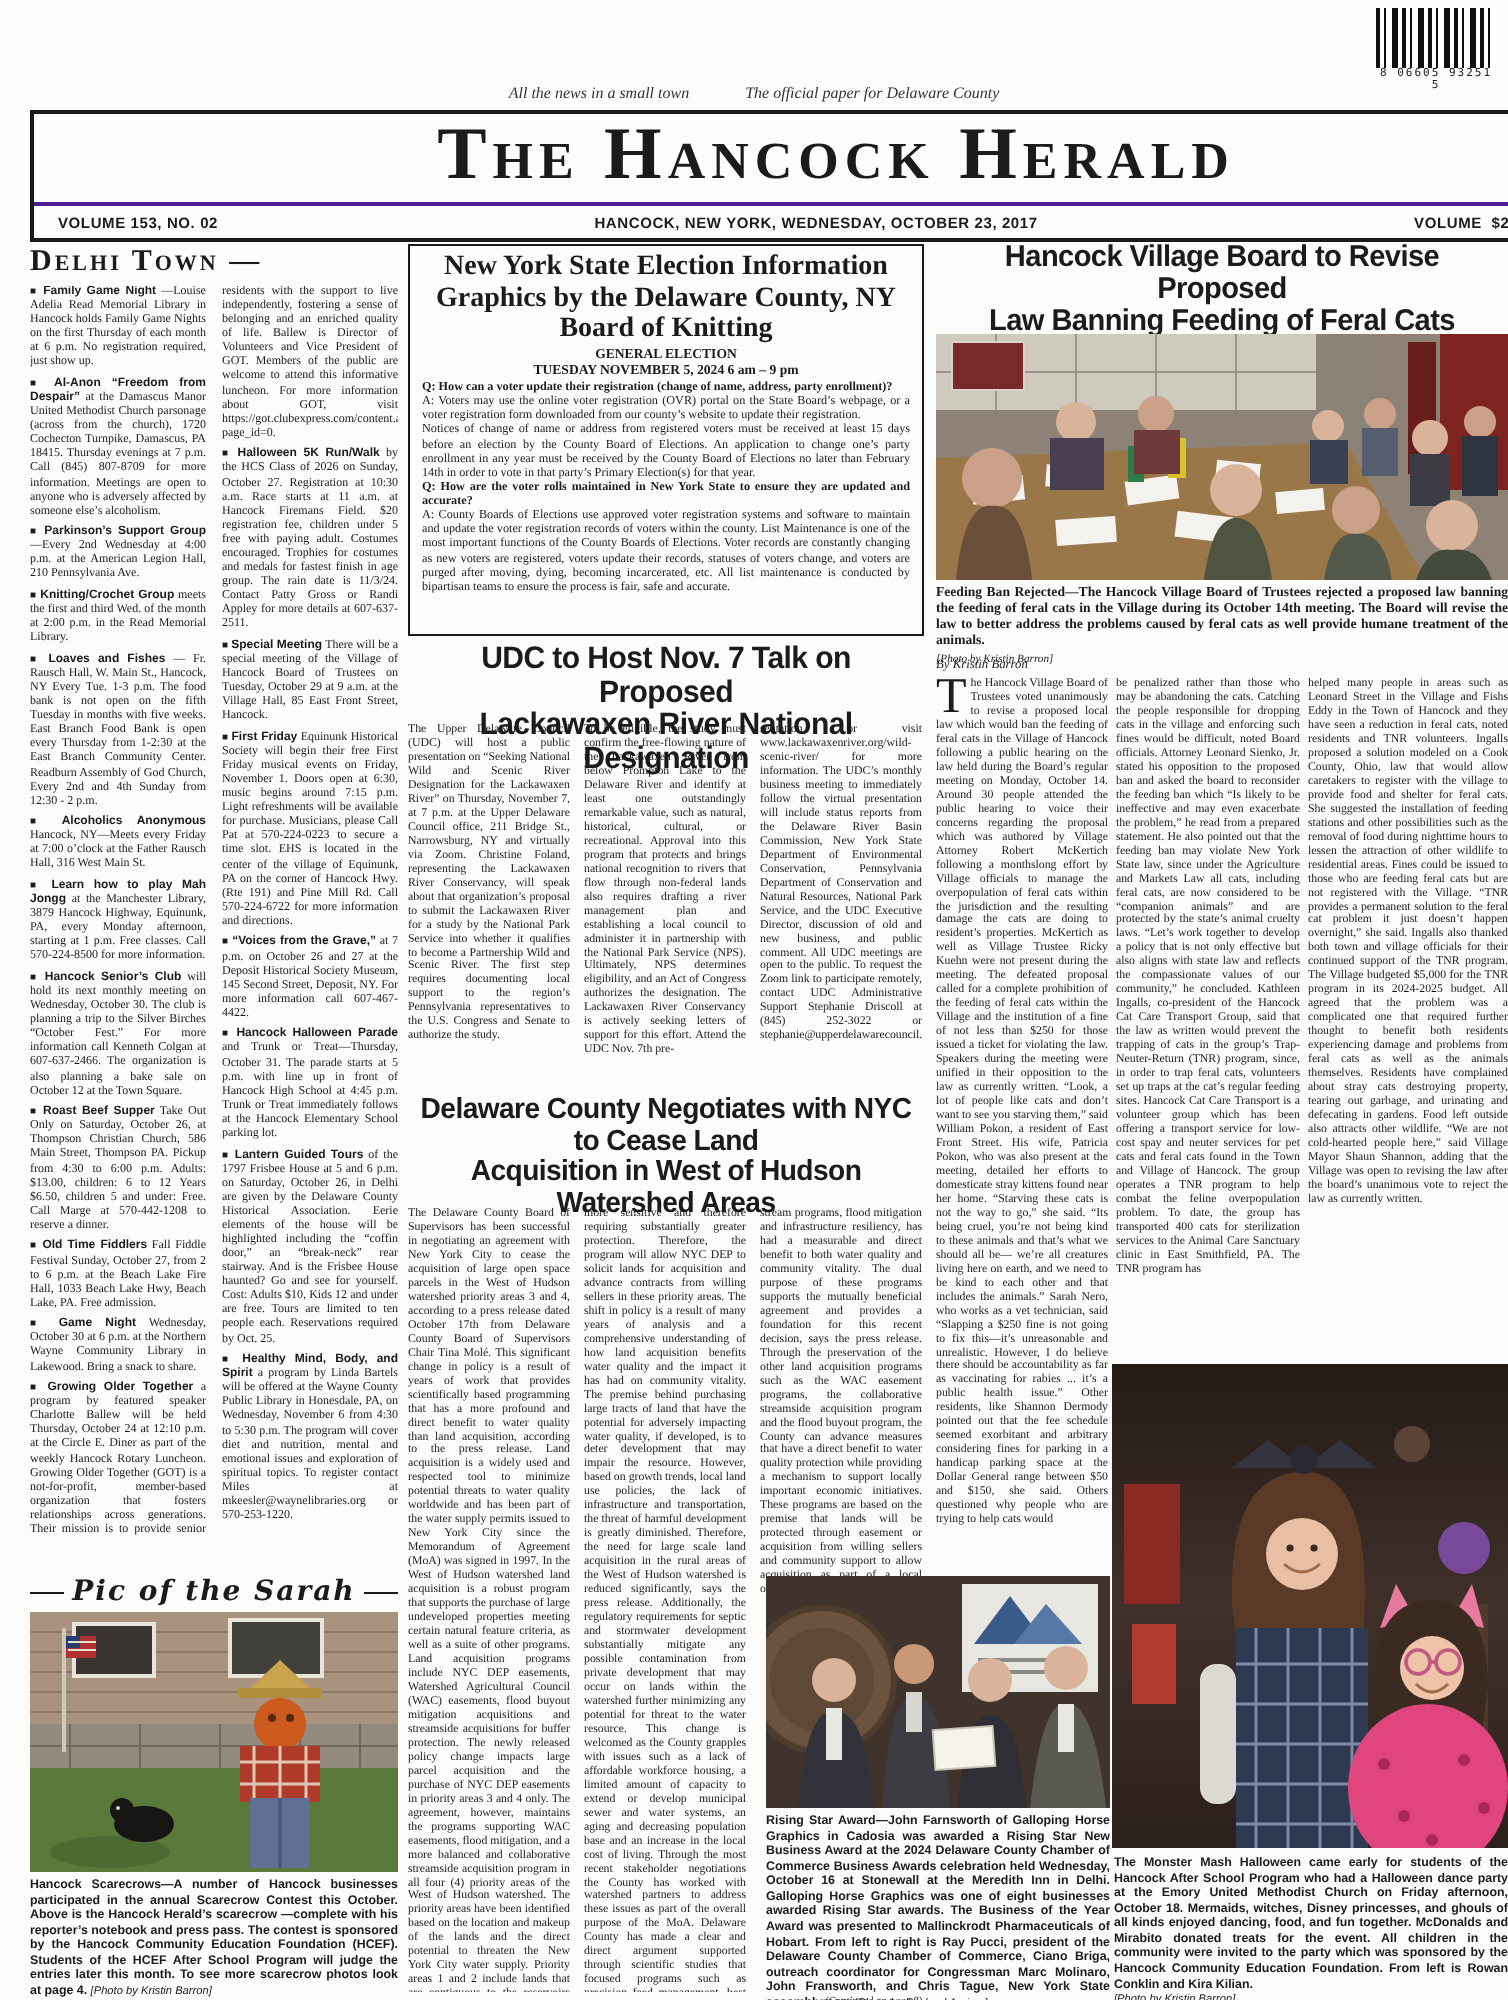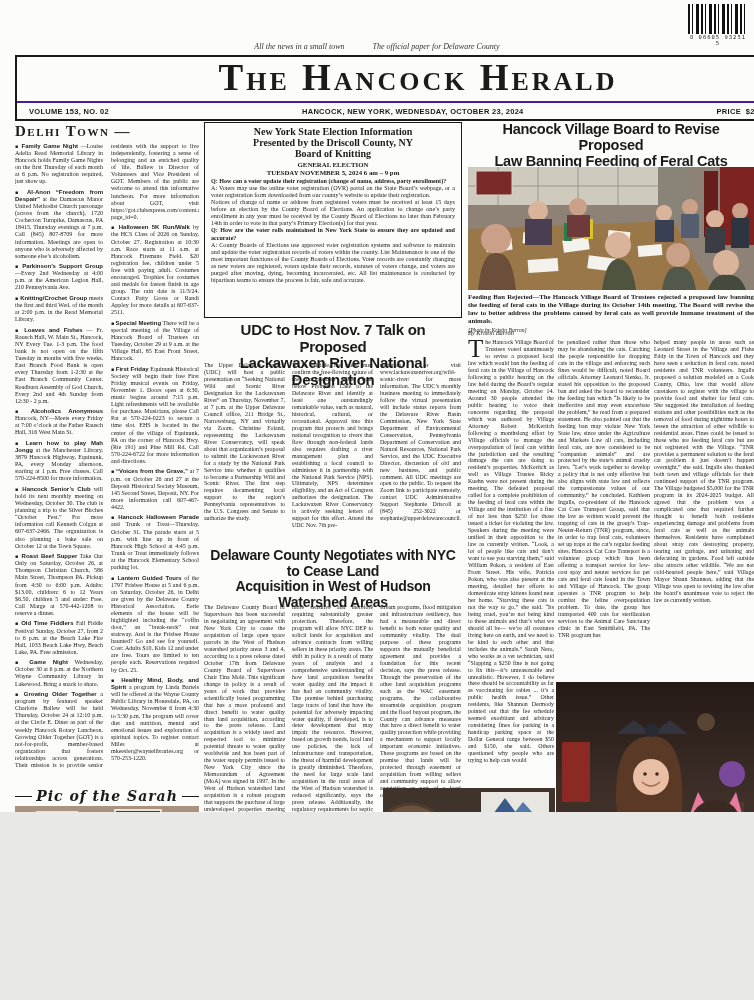--- a/index.html
+++ b/index.html
@@ -1,16 +1,16 @@
 <!DOCTYPE html>
 <html><head>
 <meta charset="utf-8">
 <style>
   html,body{margin:0;padding:0;background:#e8e8e6;}
-  #page{position:relative;width:754px;height:812px;background:#fcfcfa;color:#1b1b1b;
+  #page{position:relative;width:754px;height:1000px;background:#fcfcfa;color:#1b1b1b;
         font-family:"Liberation Serif",serif;overflow:hidden;margin:0 auto;}
   .abs{position:absolute;}
   
   #barcode{right:6px;top:4px;width:60px;text-align:center;}
   #barcode .bars{height:30px;background:repeating-linear-gradient(90deg,#111 0 2px,#fff 2px 4px,#111 4px 5px,#fff 5px 8px,#111 8px 11px,#fff 11px 13px);}
   #barcode .digits{font-family:"DejaVu Sans Mono",monospace;font-size:5.5px;letter-spacing:1px;}
   #tagline{top:42px;left:0;width:100%;text-align:center;font-style:italic;font-size:8px;color:#333;}
   #tagline span{margin:0 14px;}
   #masthead-box{left:15px;top:55px;width:720px;height:62px;border:2px solid #1a1a1a;padding-left:41px;}
   #paper-title{width:100%;text-align:center;margin-top:1px;font-variant:small-caps;font-weight:bold;
@@ -31,21 +31,21 @@
   #pw-title{display:flex;align-items:center;gap:4px;font-style:italic;font-weight:bold;
             font-size:14px;font-family:"DejaVu Serif",serif;letter-spacing:1px;}
   #pw-title::before,#pw-title::after{content:"";flex:1;border-top:1px solid #1a1a1a;}
   .photo{display:block;}
   .caption-sans{font-family:"Liberation Sans",sans-serif;font-weight:bold;font-size:6.2px;
                 line-height:1.22;text-align:justify;margin-top:3px;}
   .credit{font-weight:normal;font-style:italic;font-size:5.6px;}
   
   #election-box{left:204px;top:122px;width:258px;height:196px;border:1.5px solid #1a1a1a;
                 padding:3px 6px;box-sizing:border-box;}
-  .ebox-title-line{text-align:center;font-weight:bold;font-size:10px;line-height:1.12;}
+  .ebox-title-line{text-align:center;font-weight:bold;font-size:14px;line-height:1.12;}
   .ebox-sub{text-align:center;font-weight:bold;font-size:6.8px;margin-top:1px;}
   .ebox-pars{margin-top:2px;font-size:6.1px;line-height:1.17;text-align:justify;}
   .ebox-par{margin:0;}
   .ebox-par.q{font-weight:bold;}
   
   .headline{font-family:"Liberation Sans",sans-serif;font-weight:bold;text-align:center;
             letter-spacing:-.3px;line-height:1.07;transform:scaleX(.97);}
   .cols{display:flex;}
   .col{text-align:justify;overflow:hidden;font-size:5.9px;line-height:1.18;}
   .cont-note{font-style:italic;font-size:5.4px;text-align:right;margin-top:2px;}
@@ -88,22 +88,22 @@
   </div>
 
   <div class="abs" id="tagline">
     <span>All the news in a small town</span><span>The official paper for Delaware County</span>
   </div>
 
   <div class="abs" id="masthead-box">
     <div id="paper-title">The Hancock Herald</div>
     <div id="info-bar">
       <span>VOLUME 153, NO. 02</span>
-      <span>HANCOCK, NEW YORK, WEDNESDAY, OCTOBER 23, 2024</span>
-      <span><span>PRICE</span>&nbsp;&nbsp;<span>$2.33</span></span>
+      <span>HANCOCK, NEW YORK, WEDNESDAY, OCTOBER 23, 2017</span>
+      <span><span>VOLUME</span>&nbsp;&nbsp;<span>$2.33</span></span>
     </div>
   </div>
 
   <div class="abs" id="around-town">
     <div id="at-heading">Delhi Town —</div>
     <div id="at-cols">
 
     <p class="at-item"><b class="at-lead">Family Game Night</b> <span>—Louise Adelia Read Memorial Library in Hancock holds Family Game Nights on the first Thursday of each month at 6 p.m. No registration required, just show up.</span></p>
         <p class="at-item"><b class="at-lead">Al-Anon “Freedom from Despair”</b> <span>at the Damascus Manor United Methodist Church parsonage (across from the church), 1720 Cochecton Turnpike, Damascus, PA 18415. Thursday evenings at 7 p.m. Call (845) 807-8709 for more information. Meetings are open to anyone who is adversely affected by someone else’s alcoholism.</span></p>
         <p class="at-item"><b class="at-lead">Parkinson’s Support Group</b> <span>—Every 2nd Wednesday at 4:00 p.m. at the American Legion Hall, 210 Pennsylvania Ave.</span></p>
@@ -178,21 +178,21 @@
         <circle cx="46" cy="99" r="6" fill="#181614"></circle>
         <circle cx="44" cy="98" r="1" fill="#d8d4cc"></circle>
     </svg>
     <p class="caption-sans"><span>Hancock Scarecrows—</span><span>A number of Hancock businesses participated in the annual Scarecrow Contest this October. Above is the Hancock Herald’s scarecrow —complete with his reporter’s notebook and press pass. The contest is sponsored by the Hancock Community Education Foundation (HCEF). Students of the HCEF After School Program will judge the entries later this month. To see more scarecrow photos look at page 4.</span> <span class="credit">[Photo by Kristin Barron]</span></p>
   </div>
 
   <div class="abs" id="election-box">
     <div>
 
     <div class="ebox-title-line">New York State Election Information</div>
-        <div class="ebox-title-line">Presented by the Driscoll County, NY</div>
+        <div class="ebox-title-line">Graphics by the Delaware County, NY</div>
         <div class="ebox-title-line">Board of Knitting</div>
       </div>
     <div class="ebox-sub">GENERAL ELECTION</div>
     <div class="ebox-sub">TUESDAY NOVEMBER 5, 2024  6 am – 9 pm</div>
     <div class="ebox-pars">
 
     <p class="ebox-par q">Q: How can a voter update their registration (change of name, address, party enrollment)?</p>
         <p class="ebox-par a">A: Voters may use the online voter registration (OVR) portal on the State Board’s webpage, or a voter registration form downloaded from our county’s website to update their registration.</p>
         <p class="ebox-par a">Notices of change of name or address from registered voters must be received at least 15 days before an election by the County Board of Elections. An application to change one’s party enrollment in any year must be received by the County Board of Elections no later than February 14th in order to vote in that party’s Primary Election(s) for that year.</p>
         <p class="ebox-par q">Q: How are the voter rolls maintained in New York State to ensure they are updated and accurate?</p>

